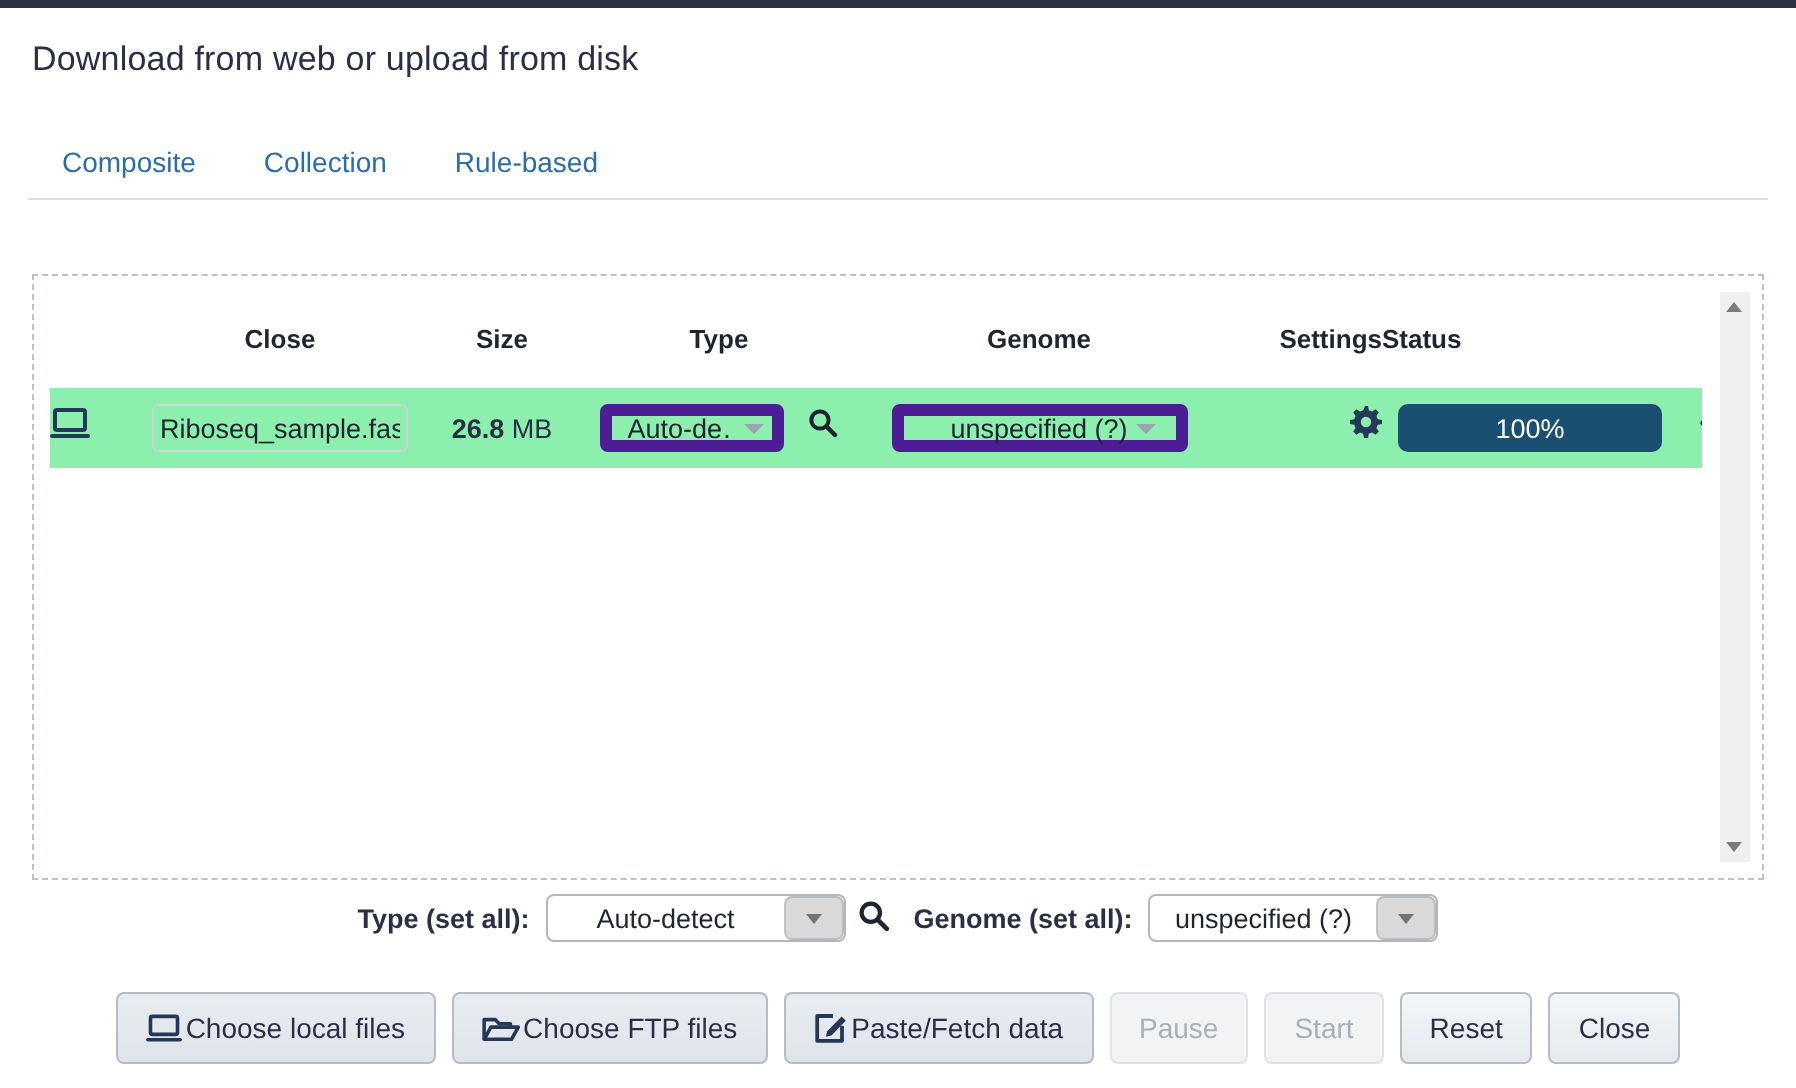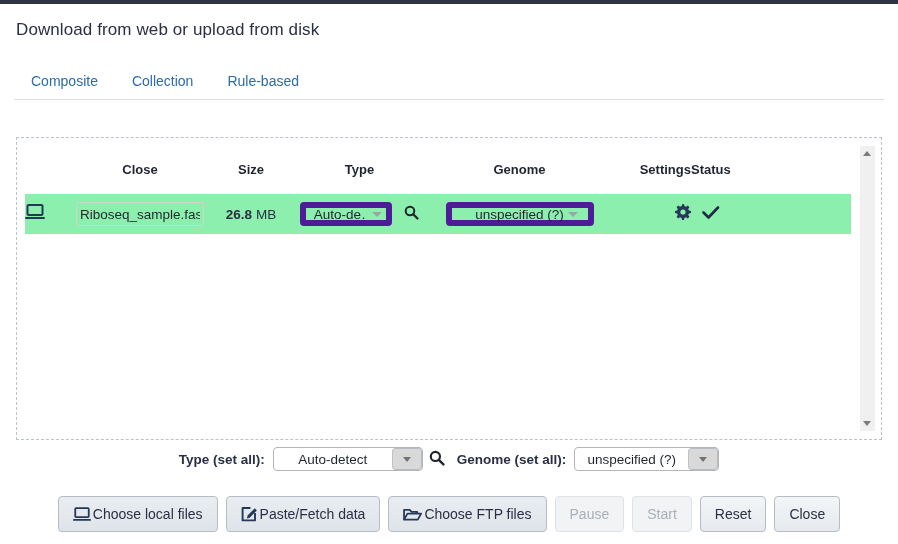--- a/index.html
+++ b/index.html
@@ -263,20 +263,25 @@
 
         <div class="col-set">
           <span class="gear">
             <svg width="17" height="17" viewBox="0 0 17 17">
               <path fill="#253858" d="M8.5 0 L10 0 L10.4 2.1 L12 2.8 L13.8 1.6 L15.4 3.2 L14.2 5 L14.9 6.6 L17 7 L17 9 L14.9 9.4 L14.2 11 L15.4 12.8 L13.8 14.4 L12 13.2 L10.4 13.9 L10 16 L8 16 L7.6 13.9 L6 13.2 L4.2 14.4 L2.6 12.8 L3.8 11 L3.1 9.4 L1 9 L1 7 L3.1 6.6 L3.8 5 L2.6 3.2 L4.2 1.6 L6 2.8 L7.6 2.1 Z"></path>
               <circle cx="9" cy="8" r="2.6" fill="#8cefad"></circle>
             </svg>
           </span>
         </div>
 
+        <div class="col-status">
+          <span class="progress-bar">
+            <span>100%</span>
+          </span>
+        </div>
 
         <div class="col-check">
           <span class="check">
             <svg width="18" height="15" viewBox="0 0 18 15">
               <polyline points="1.5,7.5 6.5,12.5 16,2.5" fill="none" stroke="#1f2a44" stroke-width="2.6" stroke-linecap="round" stroke-linejoin="round"></polyline>
             </svg>
           </span>
         </div>
 
       </div>
@@ -328,38 +333,38 @@
         <svg width="18" height="15" viewBox="0 0 20 16">
           <rect x="2.5" y="1" width="15" height="10" rx="1" fill="none" stroke="#253858" stroke-width="2"></rect>
           <rect x="0" y="13" width="20" height="2" rx="1" fill="#253858"></rect>
         </svg>
       </span>
       <span>Choose local files</span>
     </span>
 
     <span class="btn">
       <span class="bi">
+        <svg width="19" height="15" viewBox="0 0 20 16">
+          <path d="M1 13.5 V3 H7 L9 5.2 H15 V7" fill="none" stroke="#253858" stroke-width="1.9" stroke-linejoin="round"></path>
+          <path d="M1 13.5 L4.6 7 H19.2 L15.6 13.5 Z" fill="none" stroke="#253858" stroke-width="1.9" stroke-linejoin="round"></path>
+        </svg>
+      </span>
+      <span>Choose FTP files</span>
+    </span>
+
+    <span class="btn">
+      <span class="bi">
         <svg width="17" height="16" viewBox="0 0 17 16">
           <path d="M9.5 2 H1.6 V14.4 H14 V7" fill="none" stroke="#253858" stroke-width="1.9" stroke-linejoin="round"></path>
           <path d="M6.6 9.6 L13.8 2.3 L15.9 4.4 L8.7 11.7 L5.9 12.4 Z" fill="#253858"></path>
         </svg>
       </span>
       <span>Paste/Fetch data</span>
     </span>
 
-    <span class="btn">
-      <span class="bi">
-        <svg width="19" height="15" viewBox="0 0 20 16">
-          <path d="M1 13.5 V3 H7 L9 5.2 H15 V7" fill="none" stroke="#253858" stroke-width="1.9" stroke-linejoin="round"></path>
-          <path d="M1 13.5 L4.6 7 H19.2 L15.6 13.5 Z" fill="none" stroke="#253858" stroke-width="1.9" stroke-linejoin="round"></path>
-        </svg>
-      </span>
-      <span>Choose FTP files</span>
-    </span>
-
     <span class="btn disabled">
       <span>Pause</span>
     </span>
 
     <span class="btn disabled">
       <span>Start</span>
     </span>
 
     <span class="btn plain">
       <span>Reset</span>

